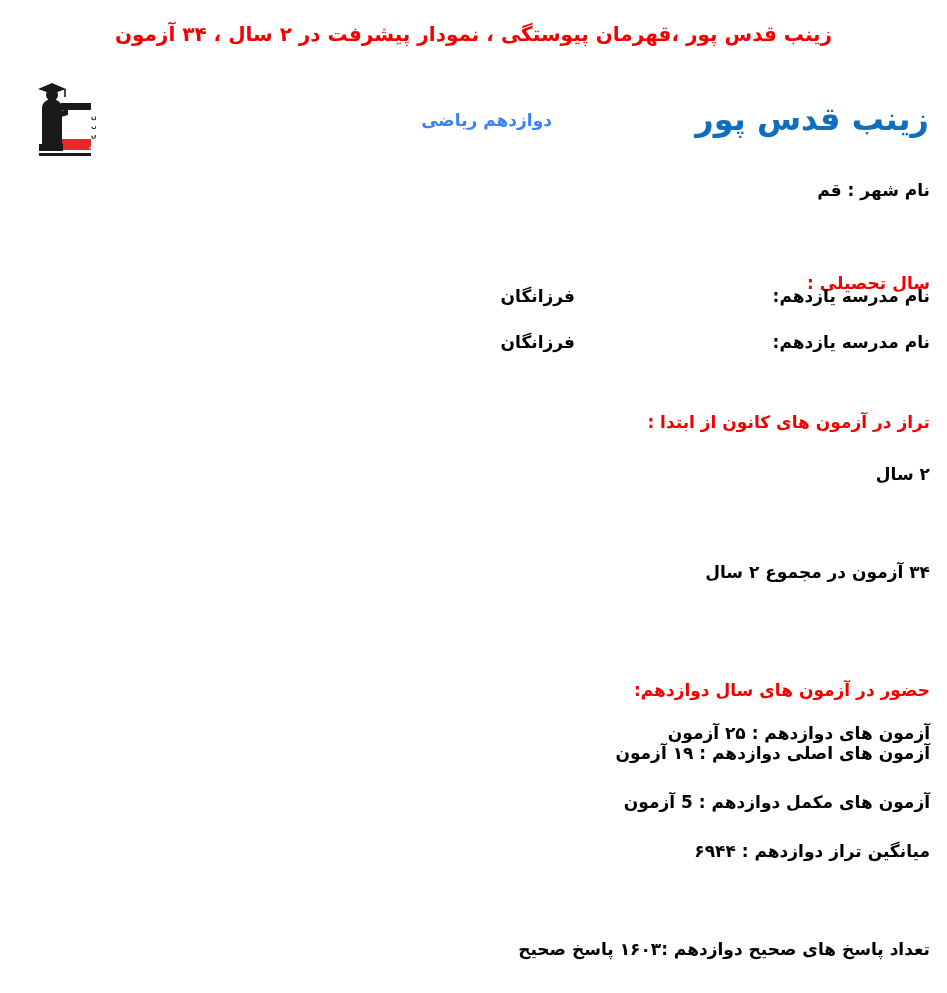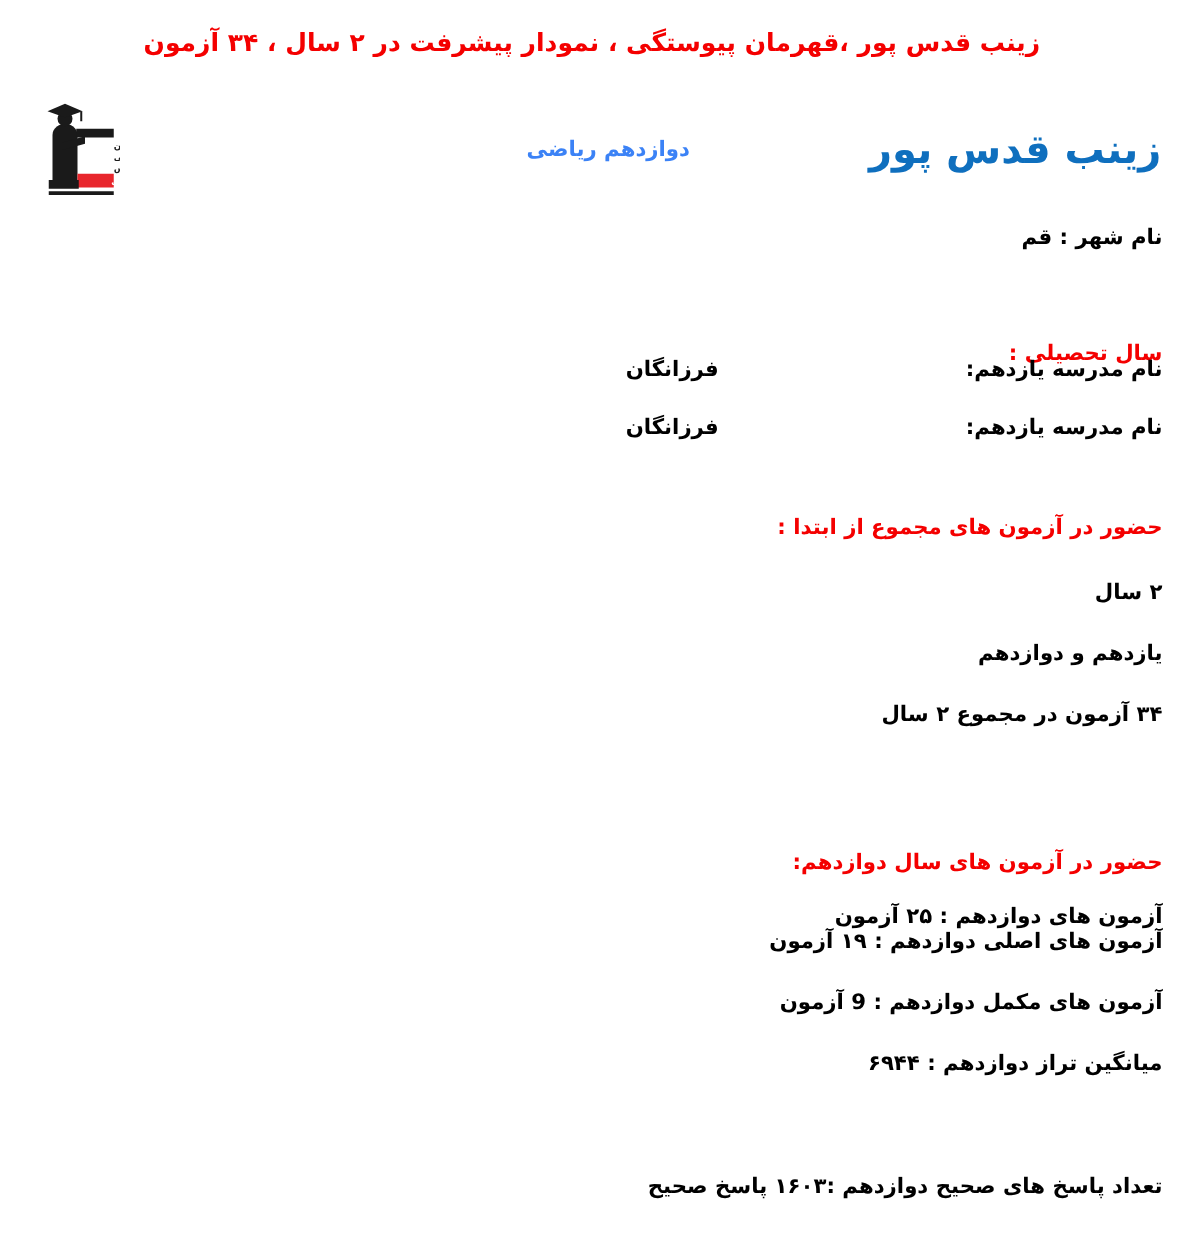--- a/index.html
+++ b/index.html
@@ -158,34 +158,33 @@
   <div class="pair-row" style="top:286px;">
     <span class="pair-label">نام مدرسه یازدهم:</span>
     <span class="pair-value">فرزانگان</span>
   </div>
 
   <div class="pair-row" style="top:332px;">
     <span class="pair-label">نام مدرسه یازدهم:</span>
     <span class="pair-value">فرزانگان</span>
   </div>
 
-  <div class="info-line red" style="top:412px;">حضور در آزمون های مجموع از ابتدا :</div>
+  <div class="info-line red" style="top:412px;">تراز در آزمون های کانون از ابتدا :</div>
 
   <div class="info-line" style="top:464px;">۲ سال</div>
 
-  <div class="info-line" style="top:513px;">یازدهم و دوازدهم</div>
 
   <div class="info-line" style="top:562px;">۳۴ آزمون در مجموع ۲ سال</div>
 
   <div class="info-line red" style="top:643px;margin-top:37px;">حضور در آزمون های سال دوازدهم:</div>
 
   <div class="info-line" style="top:723px;">آزمون های دوازدهم : ۲۵ آزمون</div>
 
   <div class="info-line" style="top:743px;">آزمون های اصلی دوازدهم : ۱۹ آزمون</div>
 
-  <div class="info-line" style="top:792px;">آزمون های مکمل دوازدهم : 9 آزمون</div>
+  <div class="info-line" style="top:792px;">آزمون های مکمل دوازدهم : 5 آزمون</div>
 
   <div class="info-line" style="top:841px;">میانگین تراز دوازدهم : ۶۹۴۴</div>
 
 
   <div class="info-line" style="top:939px;">تعداد پاسخ های صحیح دوازدهم :۱۶۰۳ پاسخ صحیح</div>
 
 </div>
 
 </body></html>

